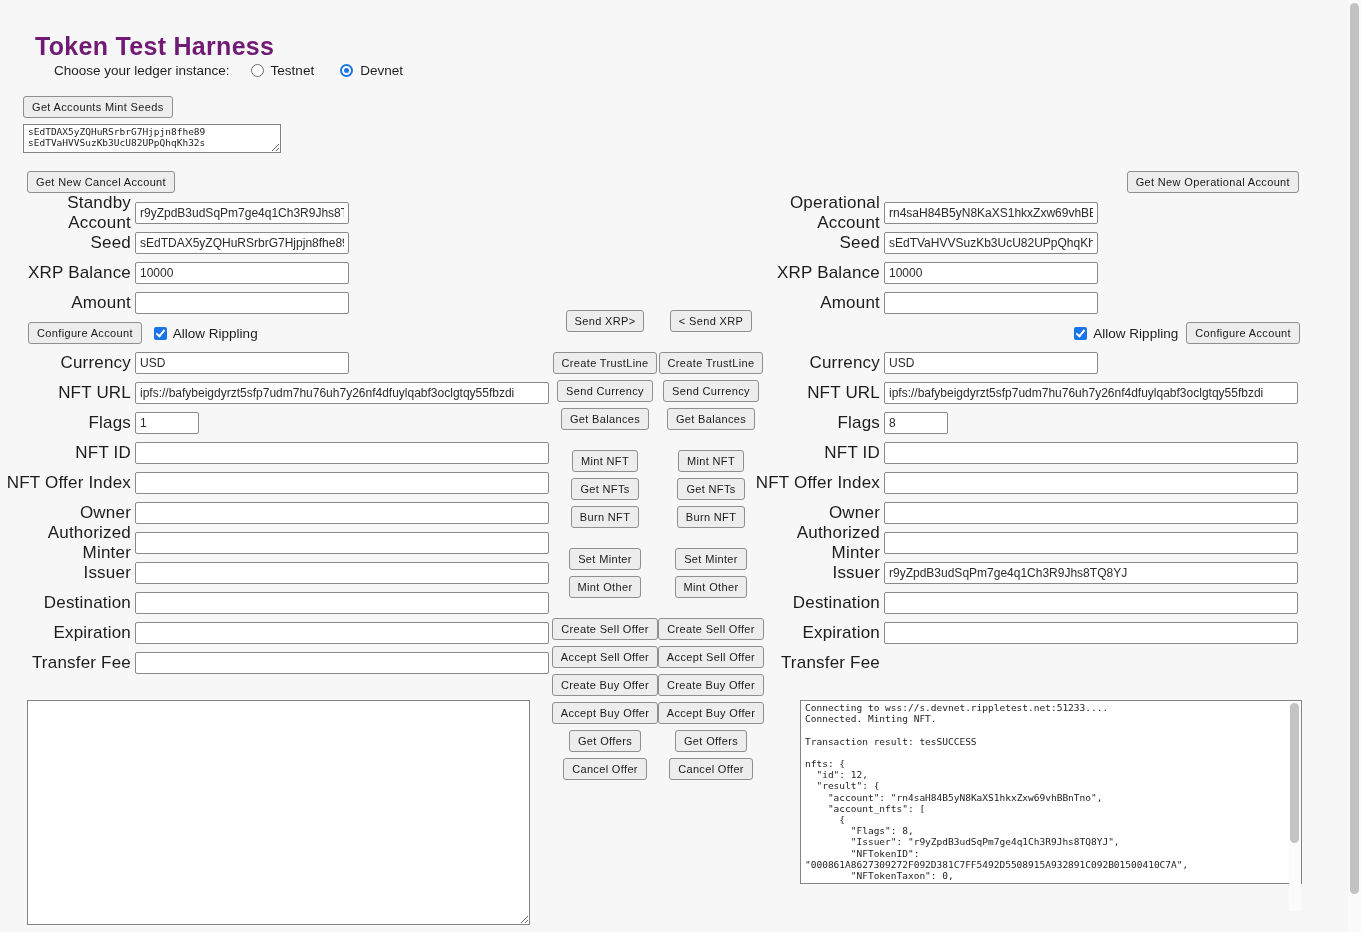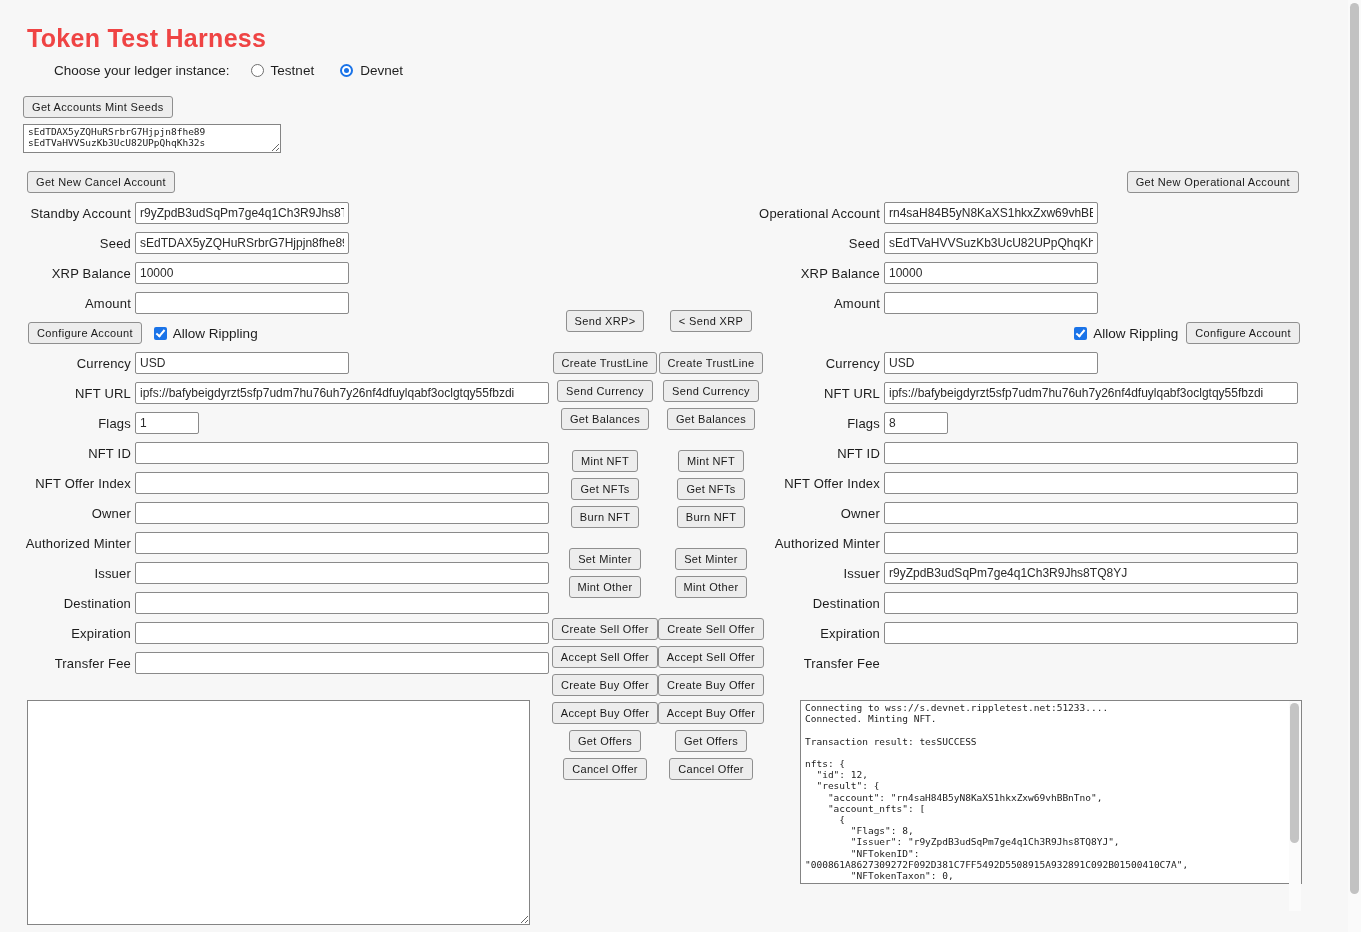--- a/index.html
+++ b/index.html
@@ -10,22 +10,22 @@
   }
   *{box-sizing:border-box;}
   html,body{margin:0;padding:0;}
   body{
     width:1361px;height:932px;position:relative;overflow:hidden;
     background:var(--page-bg);
     font-family:"Liberation Sans","DejaVu Sans",sans-serif;
     color:#1c1c1c;
   }
   .title{
-    position:absolute;left:23px;top:20px;margin:4px;
-    font-size:25px;font-weight:600;letter-spacing:.3px;color:#ef4444;
+    position:absolute;left:23px;top:20px;margin:12px;
+    font-size:25px;font-weight:600;letter-spacing:.3px;color:#701a75;
   }
   .ledger-row{
     position:absolute;left:23px;top:63px;display:flex;align-items:center;
     font-size:13.5px;color:#1f1f1f;
   }
   .ledger-row .lbl{margin-right:21px;margin-left:31px;}
   .radio{
     width:13px;height:13px;border-radius:50%;border:1px solid #6e6e6e;
     background:#fff;display:inline-block;position:relative;flex:none;
   }
@@ -48,21 +48,21 @@
     font-size:9.5px;line-height:11.2px;padding:1px 4px;resize:both;overflow:auto;
   }
   #new-standby-btn{position:absolute;left:27px;top:171px;}
   #new-operational-btn{position:absolute;right:62px;top:171px;}
   .form{position:absolute;top:202px;}
   #standby-form{left:3px;}
   #operational-form{left:752px;}
   .row{display:flex;align-items:center;height:22px;margin-bottom:8px;}
   .row label{
     width:132px;flex:none;text-align:right;padding-right:4px;
-    font-size:13px;letter-spacing:.2px;color:#1c1c1c;
+    font-size:17px;letter-spacing:.2px;color:#1c1c1c;
   }
   .row input{
     height:22px;border:1px solid var(--control-border);border-radius:2px;
     background:#fff;font-family:inherit;font-size:12px;color:#2b2b2b;padding:0 4px;
   }
   input.narrow{width:214px;}
   input.wide{width:414px;}
   input.tiny{width:64px;}
   .mt3{margin-top:4px;}
   .mt2{margin-top:2px;}

